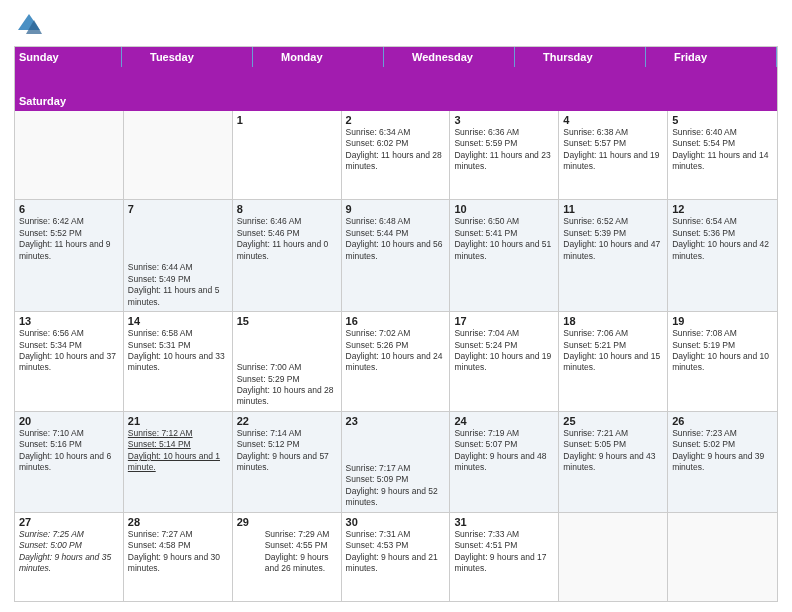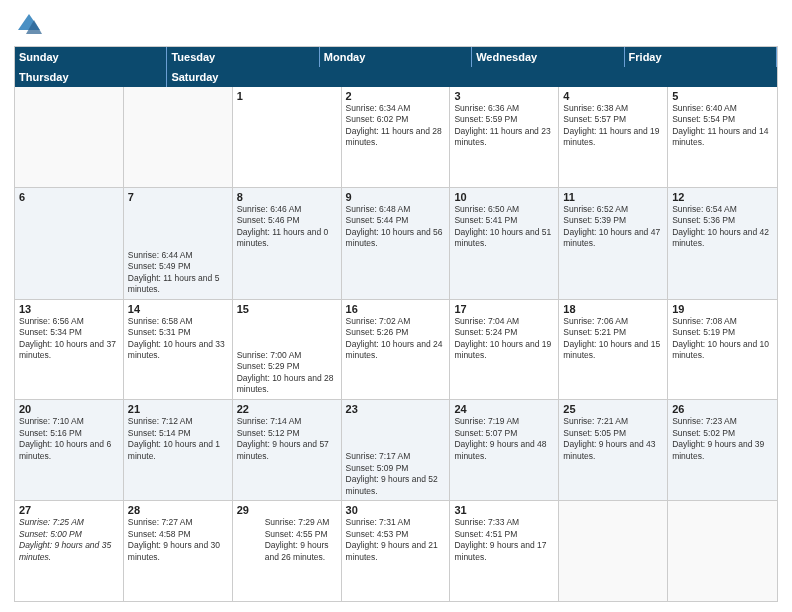--- a/index.html
+++ b/index.html
@@ -61,22 +61,23 @@
       color: #444;
     }
     .calendar {
       flex: 1;
       display: flex;
       flex-direction: column;
       border: 1px solid #ccc;
     }
     .cal-header {
       display: grid;
-      grid-template-columns: repeat(5, 1fr);
-      background: #0c4a6e;
+      grid-template-columns: repeat(6, 1fr);
+      background: #a21caf;
+      gap: 24px;
     }
     .cal-header-cell {
       color: #fff;
       font-size: 11px;
       font-weight: bold;
       padding: 4px 4px;
       text-align: left;
       border-right: 1px solid #6a9fd4;
     }
     .cal-header-cell:last-child { border-right: none; }
@@ -135,22 +136,22 @@
       <div class="title-location"></div>
     </div>
   </div>
 
   <div class="calendar">
     <div class="cal-header">
     <div class="cal-header-cell">Sunday</div>
         <div class="cal-header-cell">Tuesday</div>
         <div class="cal-header-cell">Monday</div>
         <div class="cal-header-cell">Wednesday</div>
+        <div class="cal-header-cell">Thursday</div>
         <div class="cal-header-cell">Friday</div>
-        <div class="cal-header-cell">Thursday</div>
         <div class="cal-header-cell">Saturday</div>
       </div>
     <div class="cal-body">
     <div class="cal-row">
           <div class="cal-cell empty"></div>
           <div class="cal-cell empty"></div>
           <div class="cal-cell">
             <div class="day-num">1</div>
           </div>
           <div class="cal-cell">
@@ -174,20 +175,23 @@
           <div class="cal-cell">
             <div class="day-num">5</div>
             <div class="cell-text" style="white-space: pre-line;">Sunrise: 6:40 AM
 Sunset: 5:54 PM
 Daylight: 11 hours and 14 minutes.</div>
           </div>
         </div>
         <div class="cal-row">
           <div class="cal-cell shaded">
             <div class="day-num">6</div>
+            <div class="cell-text" style="white-space: pre-line;">Sunrise: 6:42 AM
+Sunset: 5:52 PM
+Daylight: 11 hours and 9 minutes.</div>
           </div>
           <div class="cal-cell shaded">
             <div class="day-num">7</div>
             <div class="cell-text" style="white-space: pre-line; margin-top: 47px;">Sunrise: 6:44 AM
 Sunset: 5:49 PM
 Daylight: 11 hours and 5 minutes.</div>
           </div>
           <div class="cal-cell shaded">
             <div class="day-num">8</div>
             <div class="cell-text" style="white-space: pre-line;">Sunrise: 6:46 AM
@@ -265,21 +269,21 @@
         </div>
         <div class="cal-row">
           <div class="cal-cell shaded">
             <div class="day-num">20</div>
             <div class="cell-text" style="white-space: pre-line;">Sunrise: 7:10 AM
 Sunset: 5:16 PM
 Daylight: 10 hours and 6 minutes.</div>
           </div>
           <div class="cal-cell shaded">
             <div class="day-num">21</div>
-            <div class="cell-text" style="white-space: pre-line;">Sunrise: 7:12 AM
+            <div class="cell-text" style="white-space: pre-line; text-decoration: underline;">Sunrise: 7:12 AM
 Sunset: 5:14 PM
 Daylight: 10 hours and 1 minute.</div>
           </div>
           <div class="cal-cell shaded">
             <div class="day-num">22</div>
             <div class="cell-text" style="white-space: pre-line;">Sunrise: 7:14 AM
 Sunset: 5:12 PM
 Daylight: 9 hours and 57 minutes.</div>
           </div>
           <div class="cal-cell shaded">

